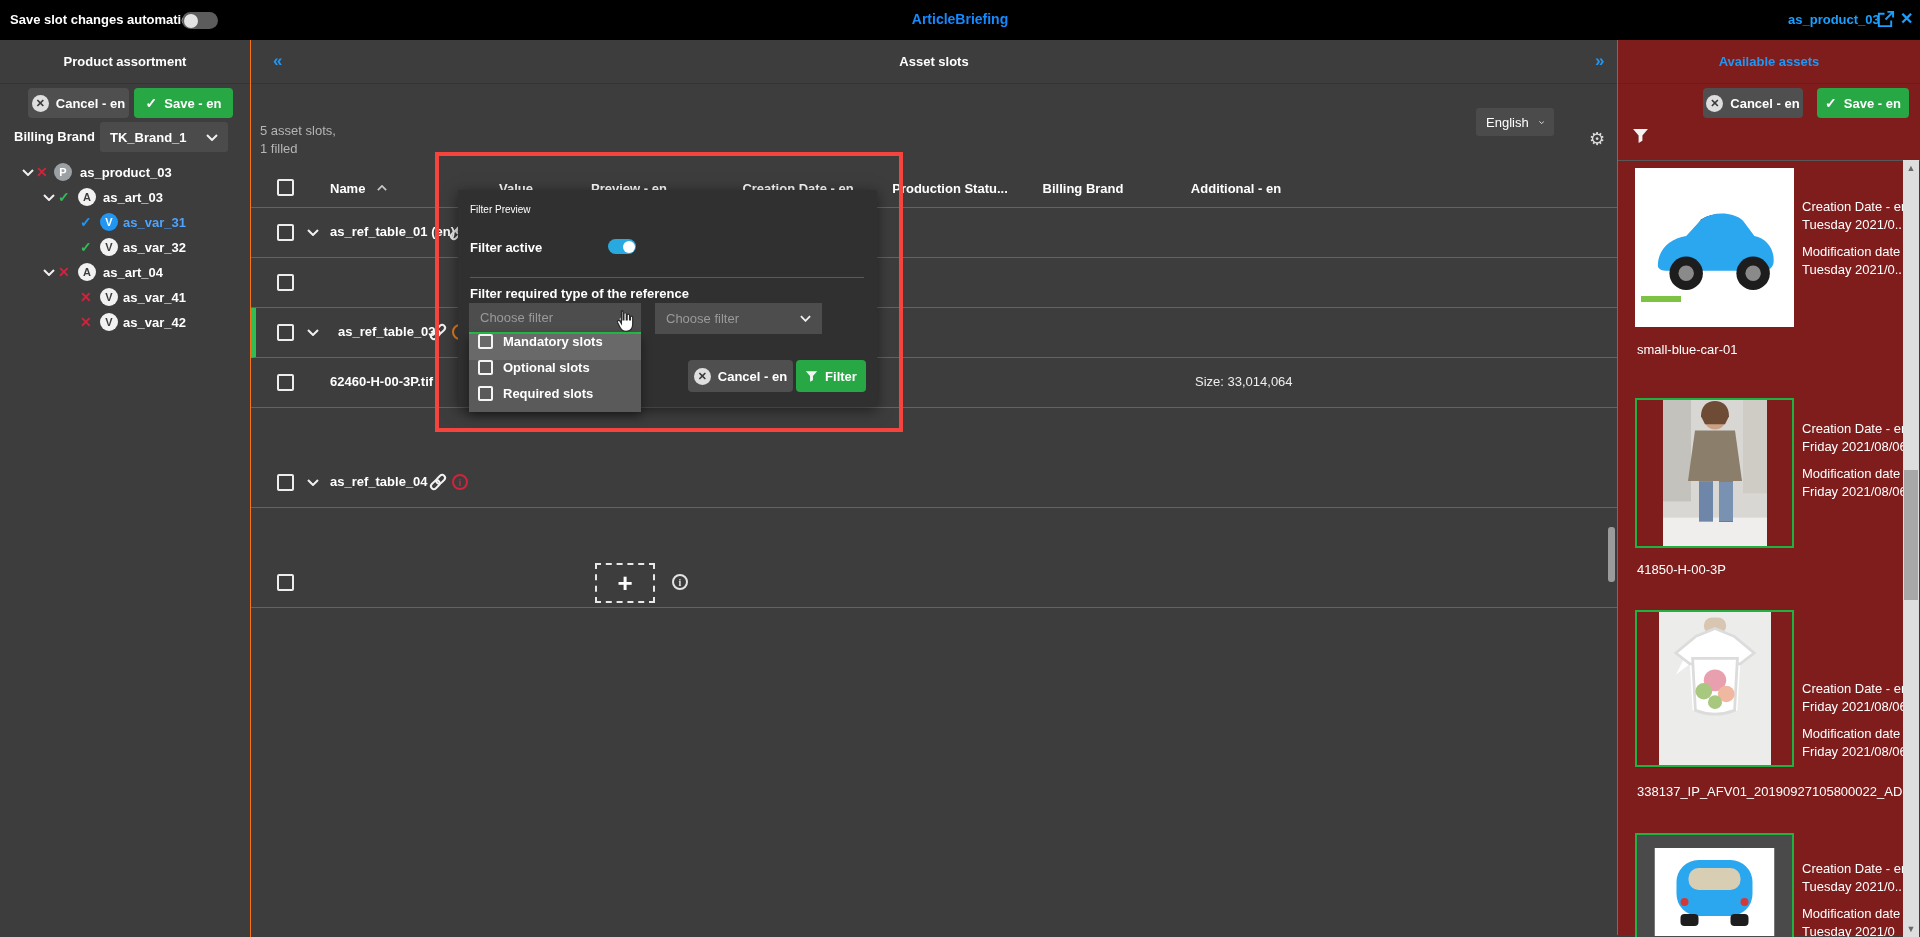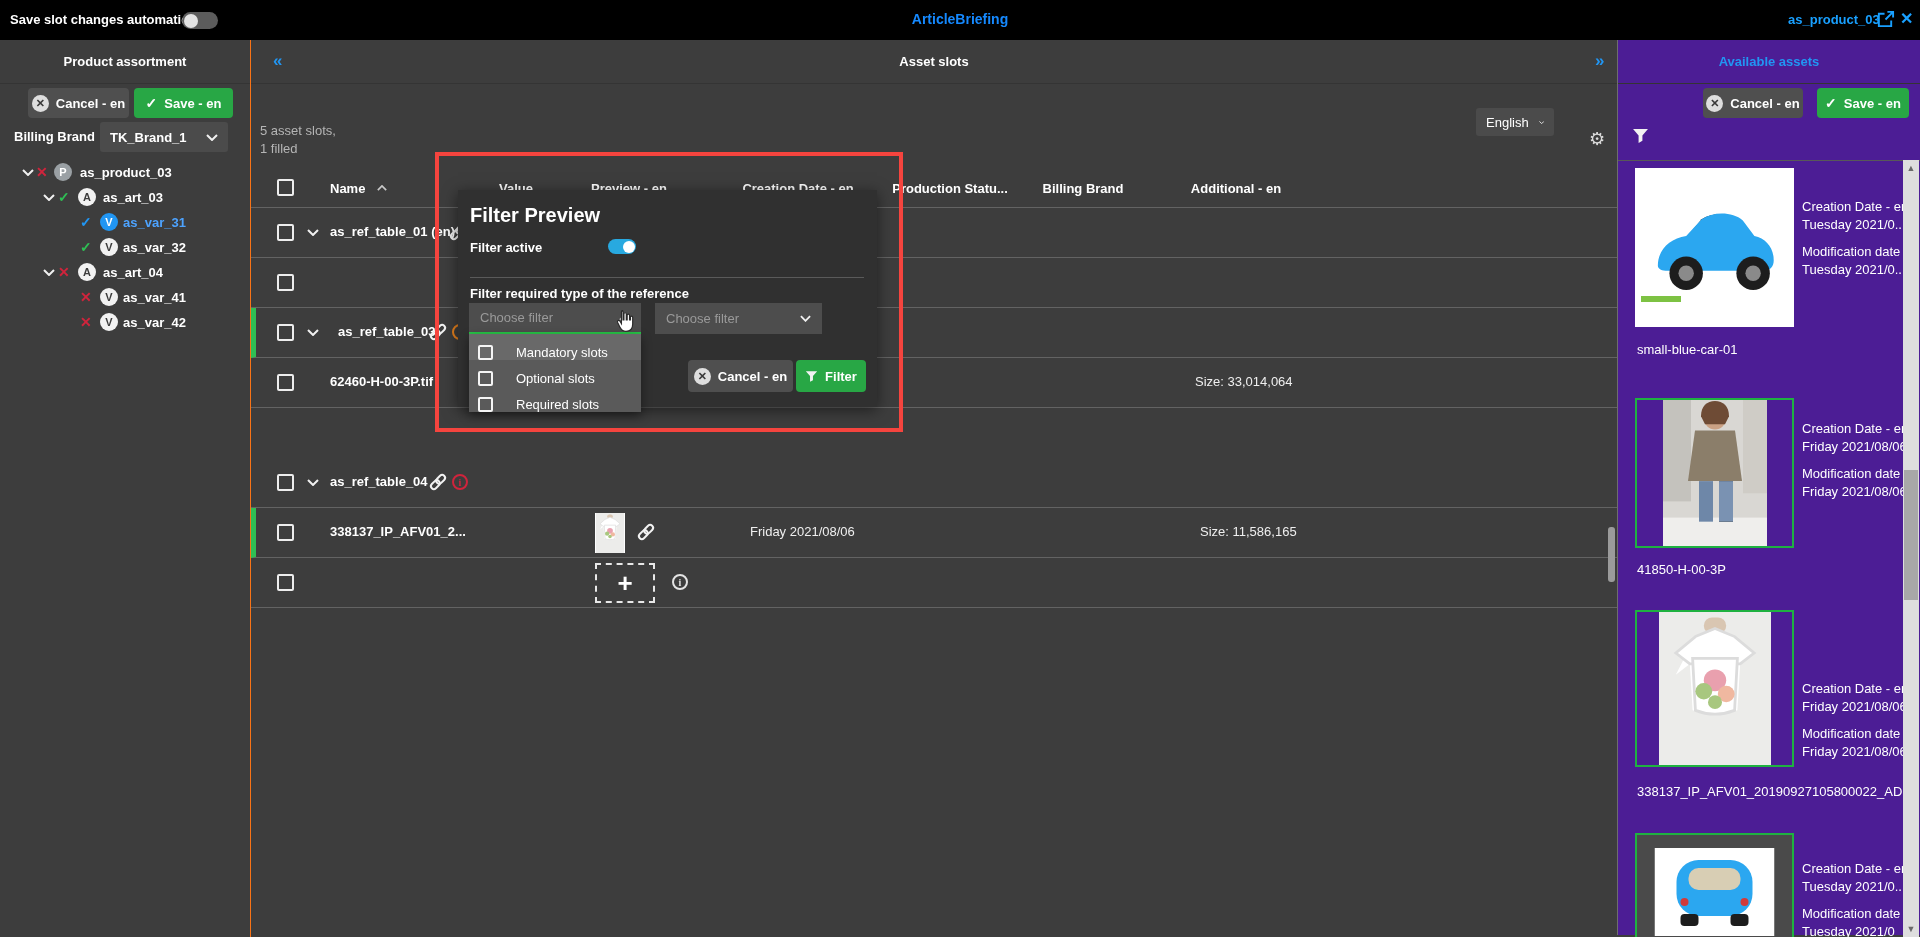--- a/index.html
+++ b/index.html
@@ -8,21 +8,21 @@
   .abs { position:absolute; }
   
   #topbar { position:absolute; left:0; top:0; width:1920px; height:40px; background:#000; z-index:10; }
   .toggle-off { position:absolute; width:36px; height:17px; border-radius:9px; background:#5c5c5c; }
   .toggle-off .knob { position:absolute; left:2px; top:1.5px; width:14px; height:14px; border-radius:50%; background:#e3e3e3; }
   .toggle-on { position:absolute; width:28px; height:15px; border-radius:8px; background:#28a9e0; }
   .toggle-on .knob { position:absolute; right:1px; top:1.5px; width:12px; height:12px; border-radius:50%; background:#fff; }
   
   #left-panel  { position:absolute; left:0;    top:40px; width:251px;  height:897px; background:#3d3d3d; border-right:1px solid #f97316; }
   #center-panel{ position:absolute; left:251px; top:40px; width:1366px; height:897px; background:#3d3d3d; }
-  #right-panel { position:absolute; left:1617px;top:40px; width:303px;  height:895px; background:#4c1d95; border-left:1px solid #6e6e6e; }
+  #right-panel { position:absolute; left:1617px;top:40px; width:303px;  height:895px; background:#7f1d1d; border-left:1px solid #6e6e6e; }
   .panel-header { position:absolute; left:0; top:0; width:100%; height:44px; border-bottom:1px solid #343434; }
   .panel-title { position:absolute; width:100%; text-align:center; top:14px; font-weight:700; }
   
   .btn { position:absolute; height:30px; border-radius:4px; display:flex; align-items:center; justify-content:center; gap:7px; font-weight:700; font-size:13px; color:#fff; cursor:default; }
   .btn-gray { background:#4f4f4f; }
   .btn-green { background:#28a745; }
   .cancel-x { display:inline-flex; width:17px; height:17px; border-radius:50%; background:#dedede; color:#3a3a3a; font-size:11px; font-weight:700; align-items:center; justify-content:center; }
   .check-glyph { font-size:14px; font-weight:700; color:#fff; }
   
   .select { position:absolute; background:#4b4b4b; border-radius:3px; display:flex; align-items:center; justify-content:space-between; padding:0 10px; color:#fff;gap:10px; }
@@ -45,21 +45,21 @@
   .hcell { position:absolute; top:13px; transform:translateX(-50%); white-space:nowrap; }
   .link-ic { position:absolute; }
   .info-ic { position:absolute; width:16px; height:16px; border-radius:50%; border:2px solid #e8821e; color:#e8821e; font-size:10px; font-weight:700; font-family:"Liberation Serif",serif; display:flex; align-items:center; justify-content:center; }
   .info-red { border-color:#d0243c; color:#d0243c; }
   .info-gray { border-color:#e3e3e3; color:#e3e3e3; }
   .thumb { position:absolute; background:#fff; overflow:hidden; }
   
   #filter-popup { position:absolute; left:458px; top:190px; width:419px; height:217px; background:#303030; box-shadow:0 3px 14px rgba(0,0,0,.5); z-index:40; }
   .dd { position:absolute; background:#4d4d4d; height:31px; display:flex; align-items:center; justify-content:space-between; padding:0 11px; color:#9a9a9a; }
   .dd-list { position:absolute; left:11px; top:144px; width:172px; background:#5a5a5a; box-shadow:0 4px 10px rgba(0,0,0,.45); }
-  .dd-item { position:relative; height:26px; display:flex; align-items:flex-end; gap:23px; padding-left:9px; font-weight:400; }
+  .dd-item { position:relative; height:26px; display:flex; align-items:flex-start; gap:10px; padding-left:9px; font-weight:700; }
   .dd-item .cb { width:15px; height:15px; border:2px solid #f5f5f5; border-radius:2px; flex:0 0 auto; }
   
   #red-rect { position:absolute; left:435px; top:152px; width:468px; height:280px; border:4px solid #f5443e; z-index:50; pointer-events:none; }
   #cursor { position:absolute; left:612px; top:308px; z-index:60; pointer-events:none; }
   
   .card-img { position:absolute; left:17px; width:159px; }
   .card-text { position:absolute; left:184px; line-height:18px; }
   .card-name { position:absolute; left:19px; white-space:nowrap; overflow:hidden; max-width:275px;text-align:center; }
   
   .sb-track { position:absolute; left:285px; top:120px; width:16px; height:777px; background:#dedede; }
@@ -283,32 +283,20 @@
     <span class="checkbox" style="left:26px; top:16px;"></span>
     <svg class="abs" style="left:56px; top:21px;" width="12" height="7">
         <use href="#sym-chevdown"></use>
       </svg>
     <span class="rname">as_ref_table_04</span>
     <svg class="link-ic" style="left:177px; top:14px;" width="20" height="20">
         <use href="#sym-link"></use>
       </svg>
     <span class="info-ic info-red" style="left:201px; top:16px;">i</span>
   </div>
-  <div class="trow filled" style="top:468px;">
-    <span class="checkbox" style="left:21px; top:16px;"></span>
-    <span class="rname" style="left:74px;">338137_IP_AFV01_2...</span>
-    <span class="thumb" style="left:339px; top:5px; width:30px; height:40px;"><svg width="30" height="40" viewBox="0 0 40 56">
-          <use href="#sym-tshirt"></use>
-        </svg></span>
-    <svg class="link-ic" style="left:380px; top:14px;" width="20" height="20">
-        <use href="#sym-link"></use>
-      </svg>
-    <span class="cell" style="left:494px;">Friday 2021/08/06</span>
-    <span class="cell" style="left:944px;">Size: 11,586,165</span>
-  </div>
   <div class="trow" style="top:518px;">
     <span class="checkbox" style="left:26px; top:16px;"></span>
     <span class="abs" style="left:344px; top:5px; width:60px; height:40px; border:2px dashed #e8e8e8; display:flex; align-items:center; justify-content:center; font-size:26px; font-weight:700; color:#fff;">+</span>
     <span class="info-ic info-gray" style="left:421px; top:16px;">i</span>
   </div>
 
   <span class="abs" style="left:1357px; top:487px; width:7px; height:55px; background:#9b9b9b; border-radius:3px;"></span>
 </div>
 
 <div id="right-panel">
@@ -381,21 +369,21 @@
   </div>
 
   <div class="sb-track">
     <span class="sb-arrow" style="top:0;">▲</span>
     <span class="sb-thumb" style="top:310px; height:130px;"></span>
     <span class="sb-arrow" style="top:761px;">▼</span>
   </div>
 </div>
 
 <div id="filter-popup">
-  <span class="abs" style="left:12px; top:14px; font-weight:700; font-size:20px;">Filter Preview</span>
+  <span class="abs" style="left:12px; top:14px; font-weight:400; font-size:10px;">Filter Preview</span>
   <span class="abs" style="left:12px; top:50px; font-weight:700;">Filter active</span>
   <span class="toggle-on" style="left:150px; top:49px;">
       <span class="knob"></span>
     </span>
   <div class="abs" style="left:12px; top:87px; width:394px; border-top:1px solid #5a5a5a;"></div>
   <span class="abs" style="left:12px; top:96px; font-weight:700;">Filter required type of the reference</span>
 
   <div class="dd" style="left:11px; top:113px; width:172px; border-bottom:2px solid #27c447;">
     <span>Choose filter</span>
     <svg width="11" height="7">

